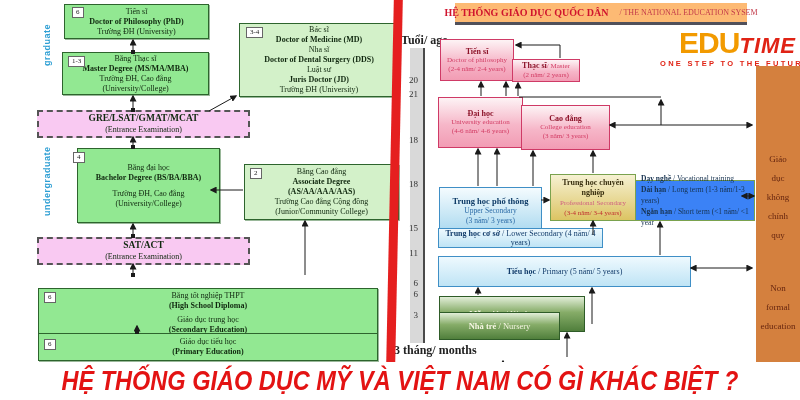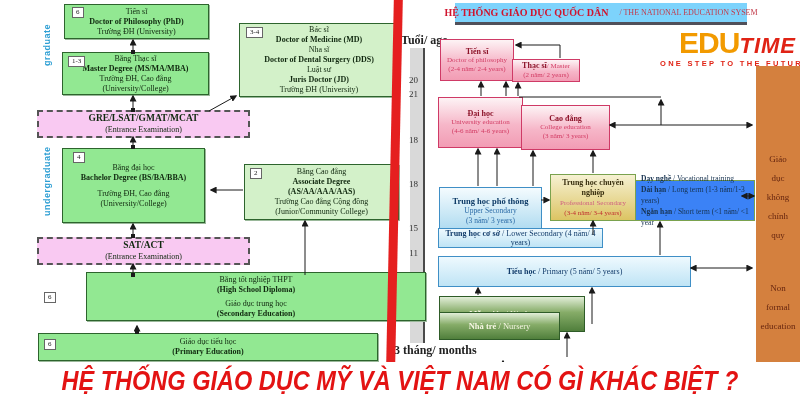--- a/index.html
+++ b/index.html
@@ -19,21 +19,21 @@
   .pinkdash{background:#f9c9f2;border:2px dashed #555;font-size:9.5px;}
   .badge{position:absolute;background:#ffffff;border:1px solid #666;font-size:7px;
          line-height:9px;padding:0 3px;color:#222;z-index:12;}
   .vlabel{position:absolute;writing-mode:vertical-rl;transform:rotate(180deg);
           color:#2e9fd4;font-weight:bold;font-size:9px;z-index:5;
           font-family:"Liberation Sans","DejaVu Sans",sans-serif;letter-spacing:.5px;}
   
   .divider{position:absolute;left:390px;top:-4px;width:9px;height:372px;background:#e51f1f;
            transform:rotate(1.2deg);z-index:20;}
   
-  .vn-header{position:absolute;left:455px;top:3px;width:292px;height:19px;background:#7dd3fc;
+  .vn-header{position:absolute;left:455px;top:3px;width:292px;height:19px;background:#fdba74;
              display:flex;justify-content:center;align-items:center;gap:11px;z-index:10;
              box-shadow:0 3px 0 #50505a;white-space:nowrap;text-align:center;}
   .vn-header .vi{color:#d0142e;font-weight:bold;font-size:10px;}
   .vn-header .en{color:#c23a4a;font-size:8px;}
   .axis-strip{position:absolute;left:410px;top:46px;width:13px;height:300px;background:#d9d9d9;
               border-right:2px solid #4a4a4a;z-index:4;}
   .tick{position:absolute;left:396px;width:22px;text-align:right;font-size:9px;color:#333;z-index:6;}
   .axis-cap{position:absolute;font-size:12px;font-weight:bold;color:#222;z-index:6;background:#fff;padding:0 2px;white-space:nowrap;}
   .box-vn{position:absolute;border:1px solid;display:flex;flex-direction:column;justify-content:center;
           align-items:center;text-align:center;z-index:10;}
@@ -102,21 +102,21 @@
       <span class="b">Juris Doctor (JD)</span>
       <span>Trường ĐH (University)</span>
     </div>
     <span class="badge" style="left:246px;top:27px;">3-4</span>
 
     <div class="box-us pinkdash" style="left:37px;top:110px;width:209px;height:24px;line-height:11px;">
       <span class="b">GRE/LSAT/GMAT/MCAT</span>
       <span style="font-size:8px;">(Entrance Examination)</span>
     </div>
 
-    <div class="box-us g1" style="left:62px;top:148px;width:141px;height:73px;">
+    <div class="box-us g1" style="left:77px;top:148px;width:141px;height:73px;">
       <span>Bằng đại học</span>
       <span class="b">Bachelor Degree (BS/BA/BBA)</span>
       <span class="mt6">Trường ĐH, Cao đẳng</span>
       <span>(University/College)</span>
     </div>
     <span class="badge" style="left:73px;top:152px;">4</span>
 
     <div class="box-us g2" style="left:244px;top:164px;width:153px;height:54px;">
       <span>Bằng Cao đẳng</span>
       <span class="b">Associate Degree</span>
@@ -124,21 +124,21 @@
       <span>Trường Cao đẳng Cộng đồng</span>
       <span>(Junior/Community College)</span>
     </div>
     <span class="badge" style="left:250px;top:168px;">2</span>
 
     <div class="box-us pinkdash" style="left:37px;top:237px;width:209px;height:24px;line-height:11px;">
       <span class="b">SAT/ACT</span>
       <span style="font-size:8px;">(Entrance Examination)</span>
     </div>
 
-    <div class="box-us g1" style="left:38px;top:272px;width:338px;height:47px;margin-left:48px;">
+    <div class="box-us g1" style="left:38px;top:288px;width:338px;height:47px;">
       <span>Bằng tốt nghiệp THPT</span>
       <span class="b">(High School Diploma)</span>
       <span class="mt4">Giáo dục trung học</span>
       <span class="b">(Secondary Education)</span>
     </div>
     <span class="badge" style="left:44px;top:292px;">6</span>
 
     <div class="box-us g1" style="left:38px;top:333px;width:338px;height:26px;">
       <span>Giáo dục tiểu học</span>
       <span class="b">(Primary Education)</span>

